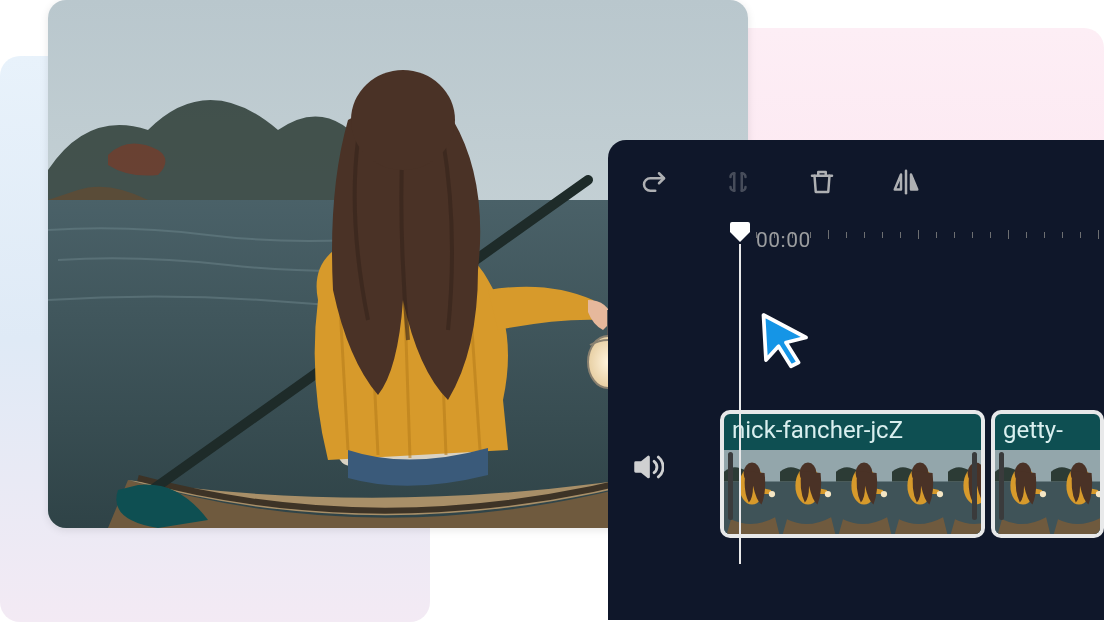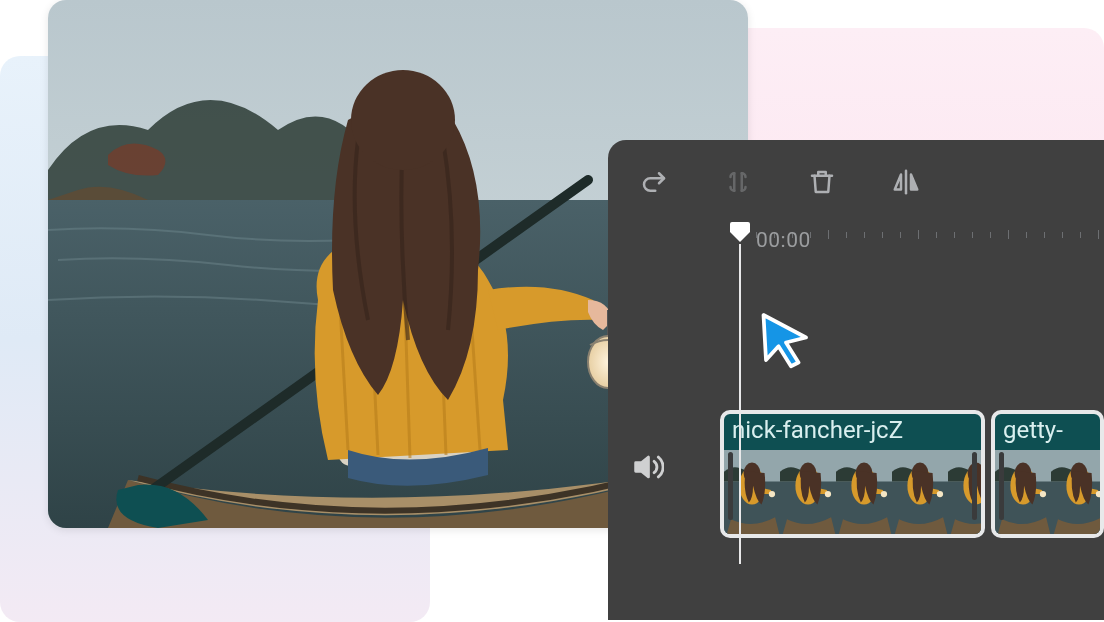--- a/index.html
+++ b/index.html
@@ -18,21 +18,21 @@
   box-shadow: 0 2px 8px rgba(0,0,0,.1);
 }
 
 
 .preview svg { width: 100%; height: 100%; display: block; }
 
 .editor {
   position: absolute;
   left: 608px; top: 140px;
   width: 496px; height: 480px;
-  background: #404040;
+  background: #0f172a;
   border-radius: 18px 0 0 0;
   color: #fff;
   overflow: hidden;
 }
 
 .toolbar {
   display: flex;
   align-items: center;
   gap: 48px;
   padding: 24px 28px 18px 28px;

